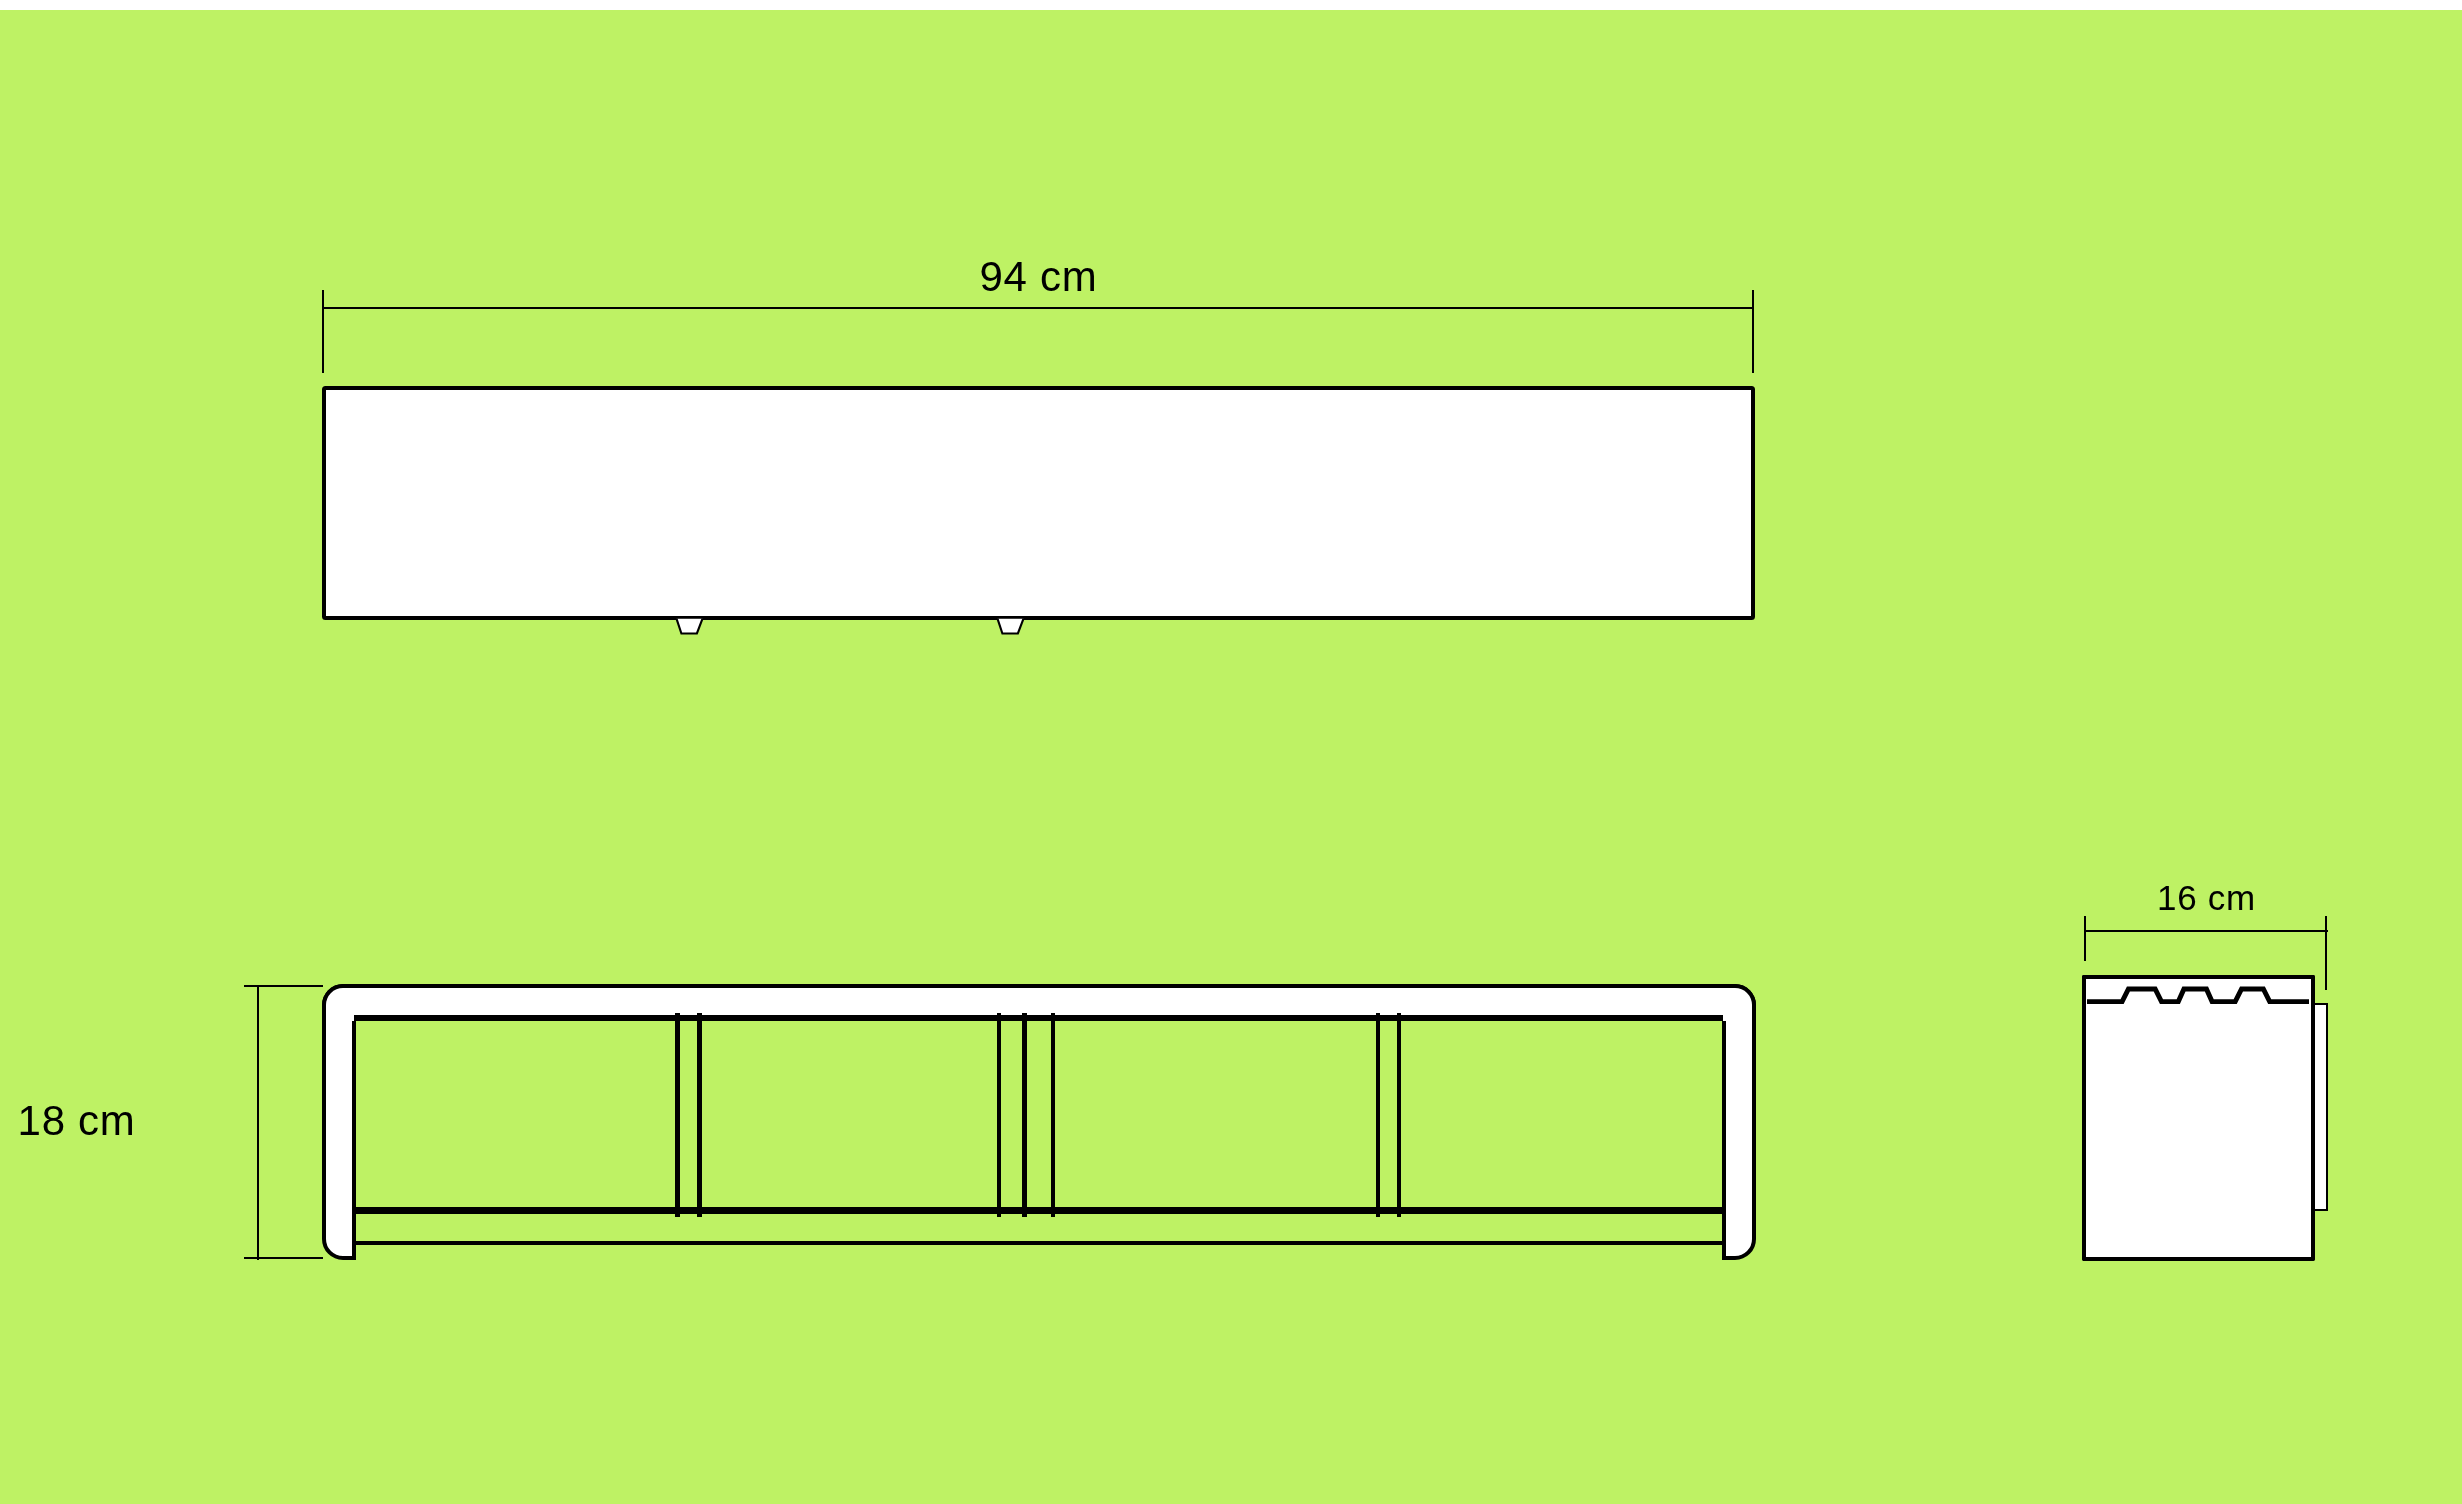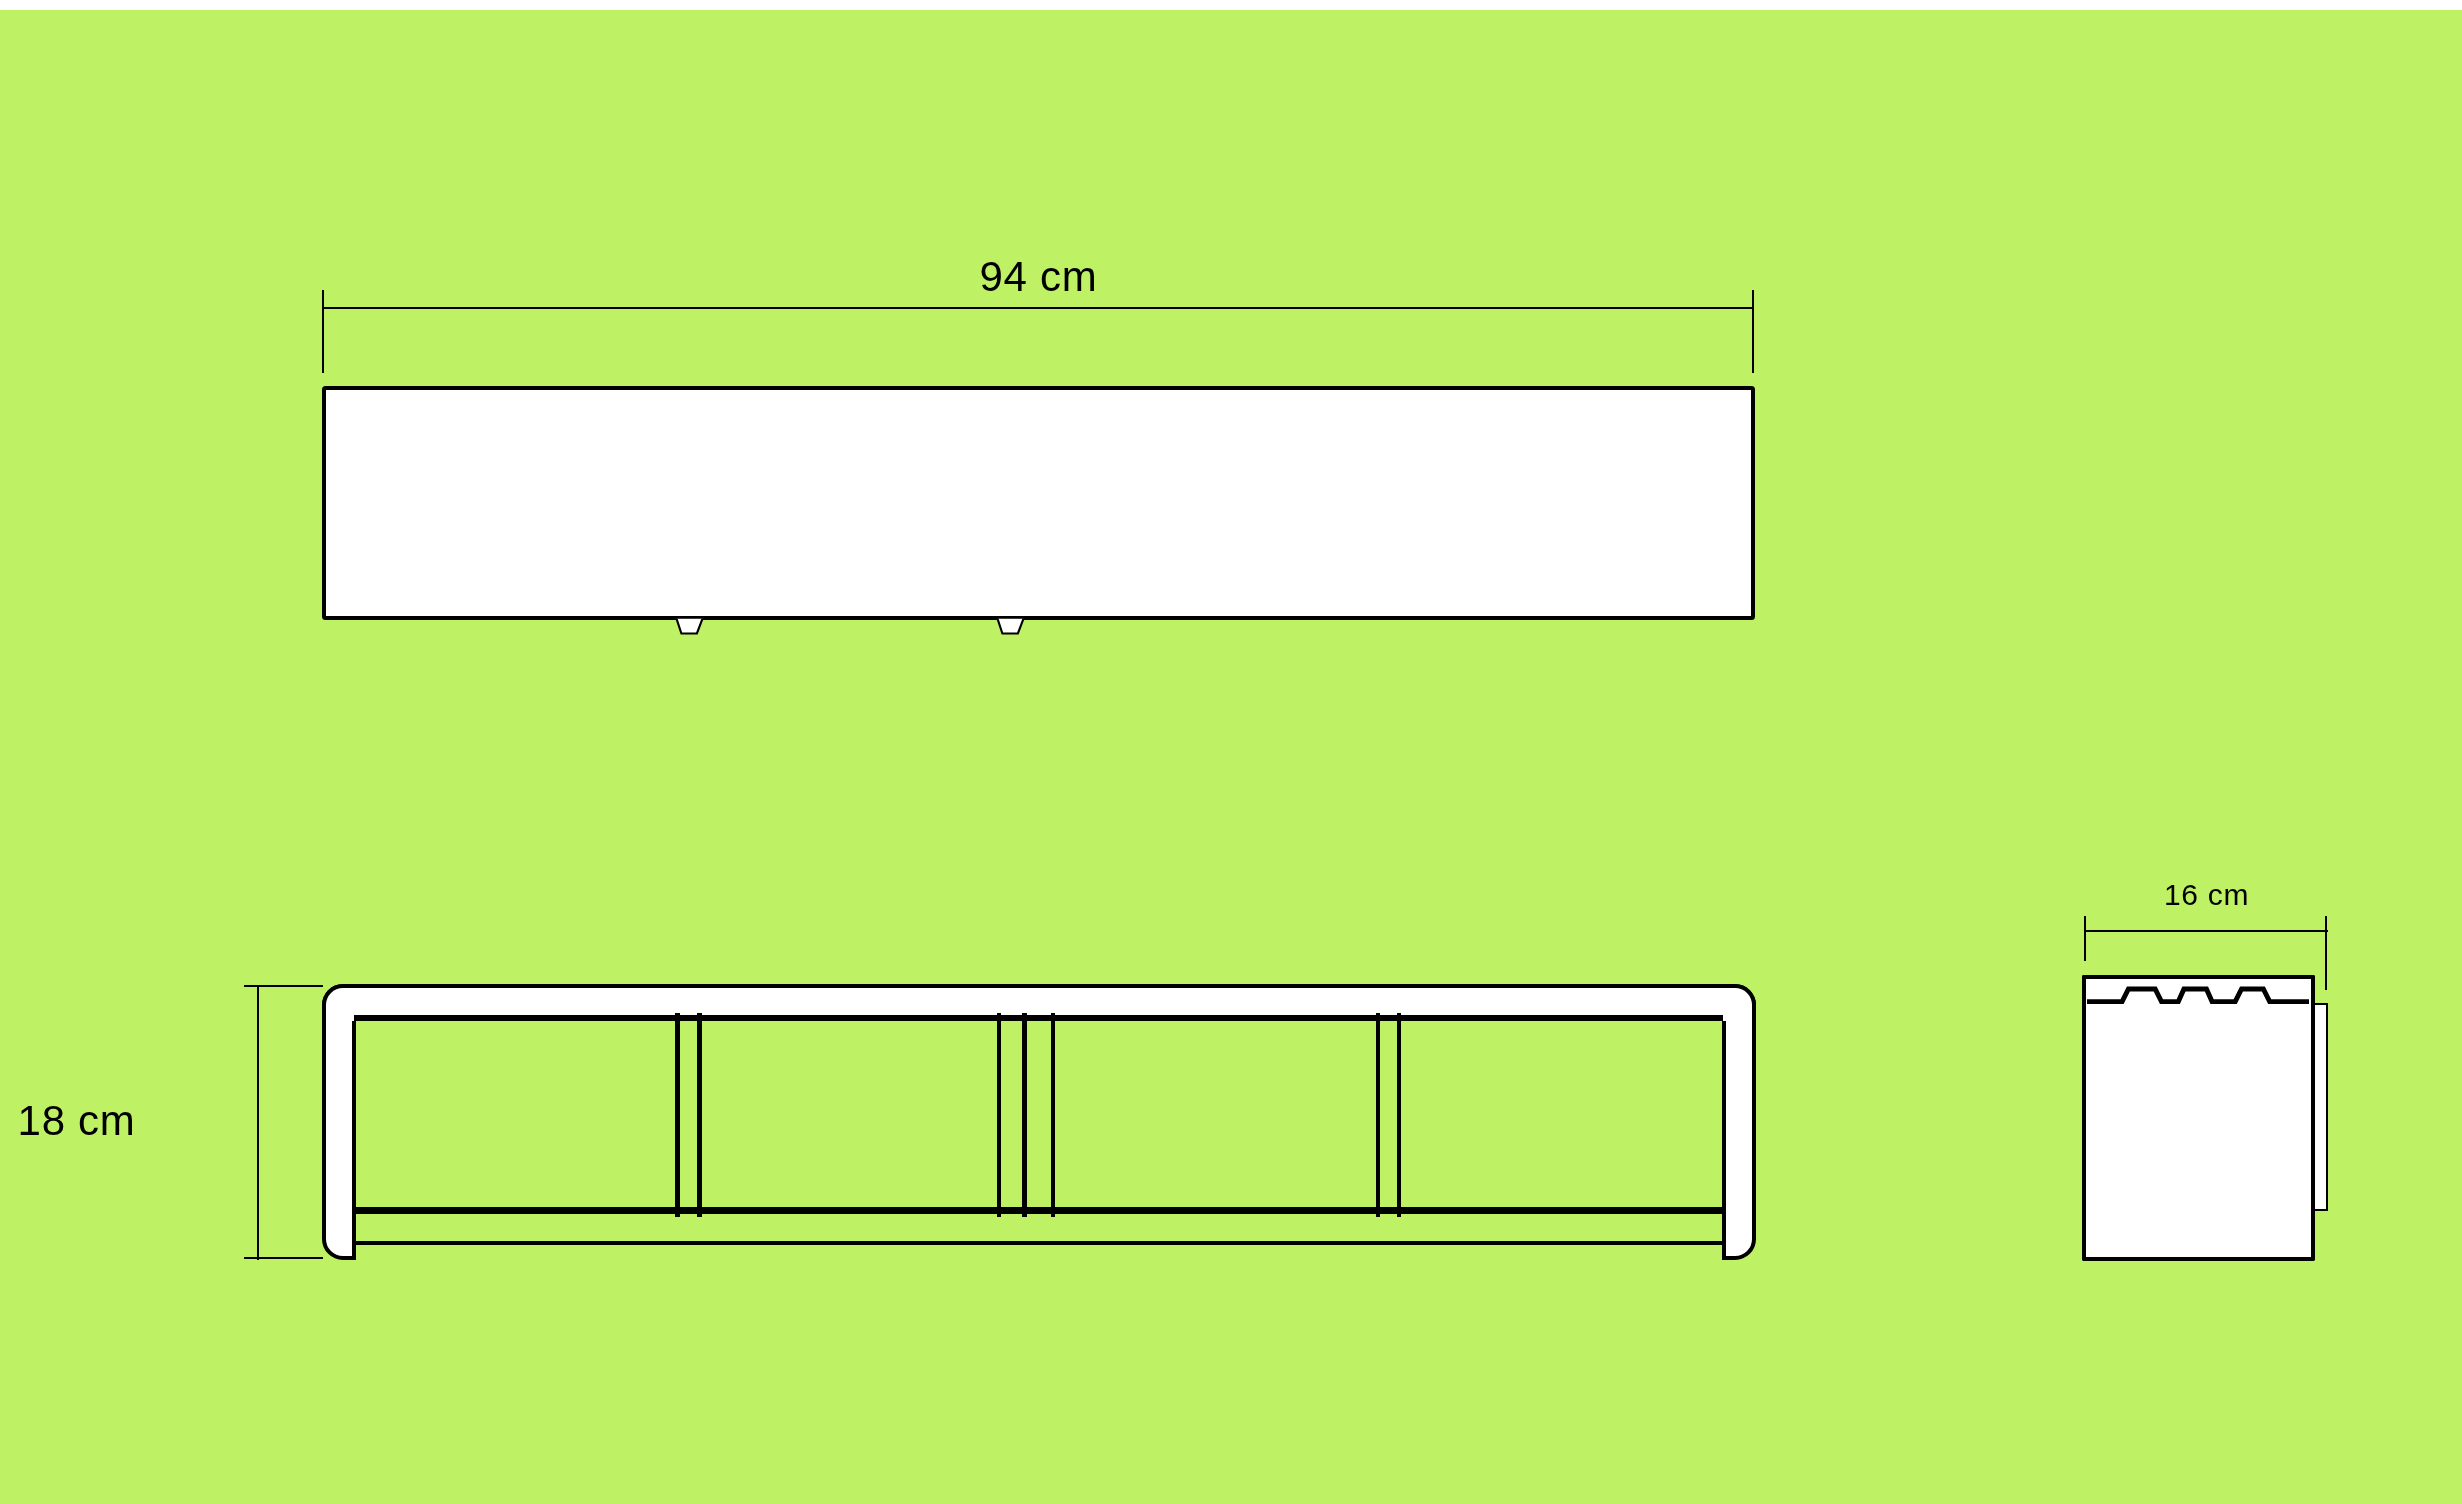--- a/index.html
+++ b/index.html
@@ -58,21 +58,21 @@
     <div class="ln" style="left:697px;top:1003px;width:4.9px;height:204px;"></div>
     <div class="ln" style="left:997px;top:1003px;width:4.2px;height:204px;"></div>
     <div class="ln" style="left:1022px;top:1003px;width:4.9px;height:204px;"></div>
     <div class="ln" style="left:1051px;top:1003px;width:4.2px;height:204px;"></div>
     <div class="ln" style="left:1376px;top:1003px;width:4.2px;height:204px;"></div>
     <div class="ln" style="left:1397px;top:1003px;width:4.2px;height:204px;"></div>
   </div>
 
   <div>
 
-    <div class="dim-label" style="left:2094px;top:870px;width:225px;text-align:center;font-size:30px;">16 cm</div>
+    <div class="dim-label" style="left:2094px;top:870px;width:225px;text-align:center;font-size:35px;">16 cm</div>
     <div class="ln" style="left:2085px;top:920px;width:243px;height:2.1px;"></div>
     <div class="ln" style="left:2084px;top:906px;width:2.1px;height:45px;"></div>
     <div class="ln" style="left:2325px;top:906px;width:2.1px;height:74px;"></div>
 
     <div class="outline" style="left:2315px;top:993px;width:13.4px;height:208px;border-width:2.8px 2.8px 2.8px 0;"></div>
 
     <div class="outline" style="left:2082px;top:965px;width:233px;height:286px;border-width:4.9px;border-radius:1.4px;"></div>
 
     <svg style="left:2087px;top:974px;" width="222" height="24" viewBox="0 0 316 34">
       <path d="M0 25 H50 L59 7 H97 L106 25 H130 L138 7 H170 L178 25 H211 L220 7 H251 L260 25 H316" fill="none" stroke="#000000" stroke-width="7"></path>

